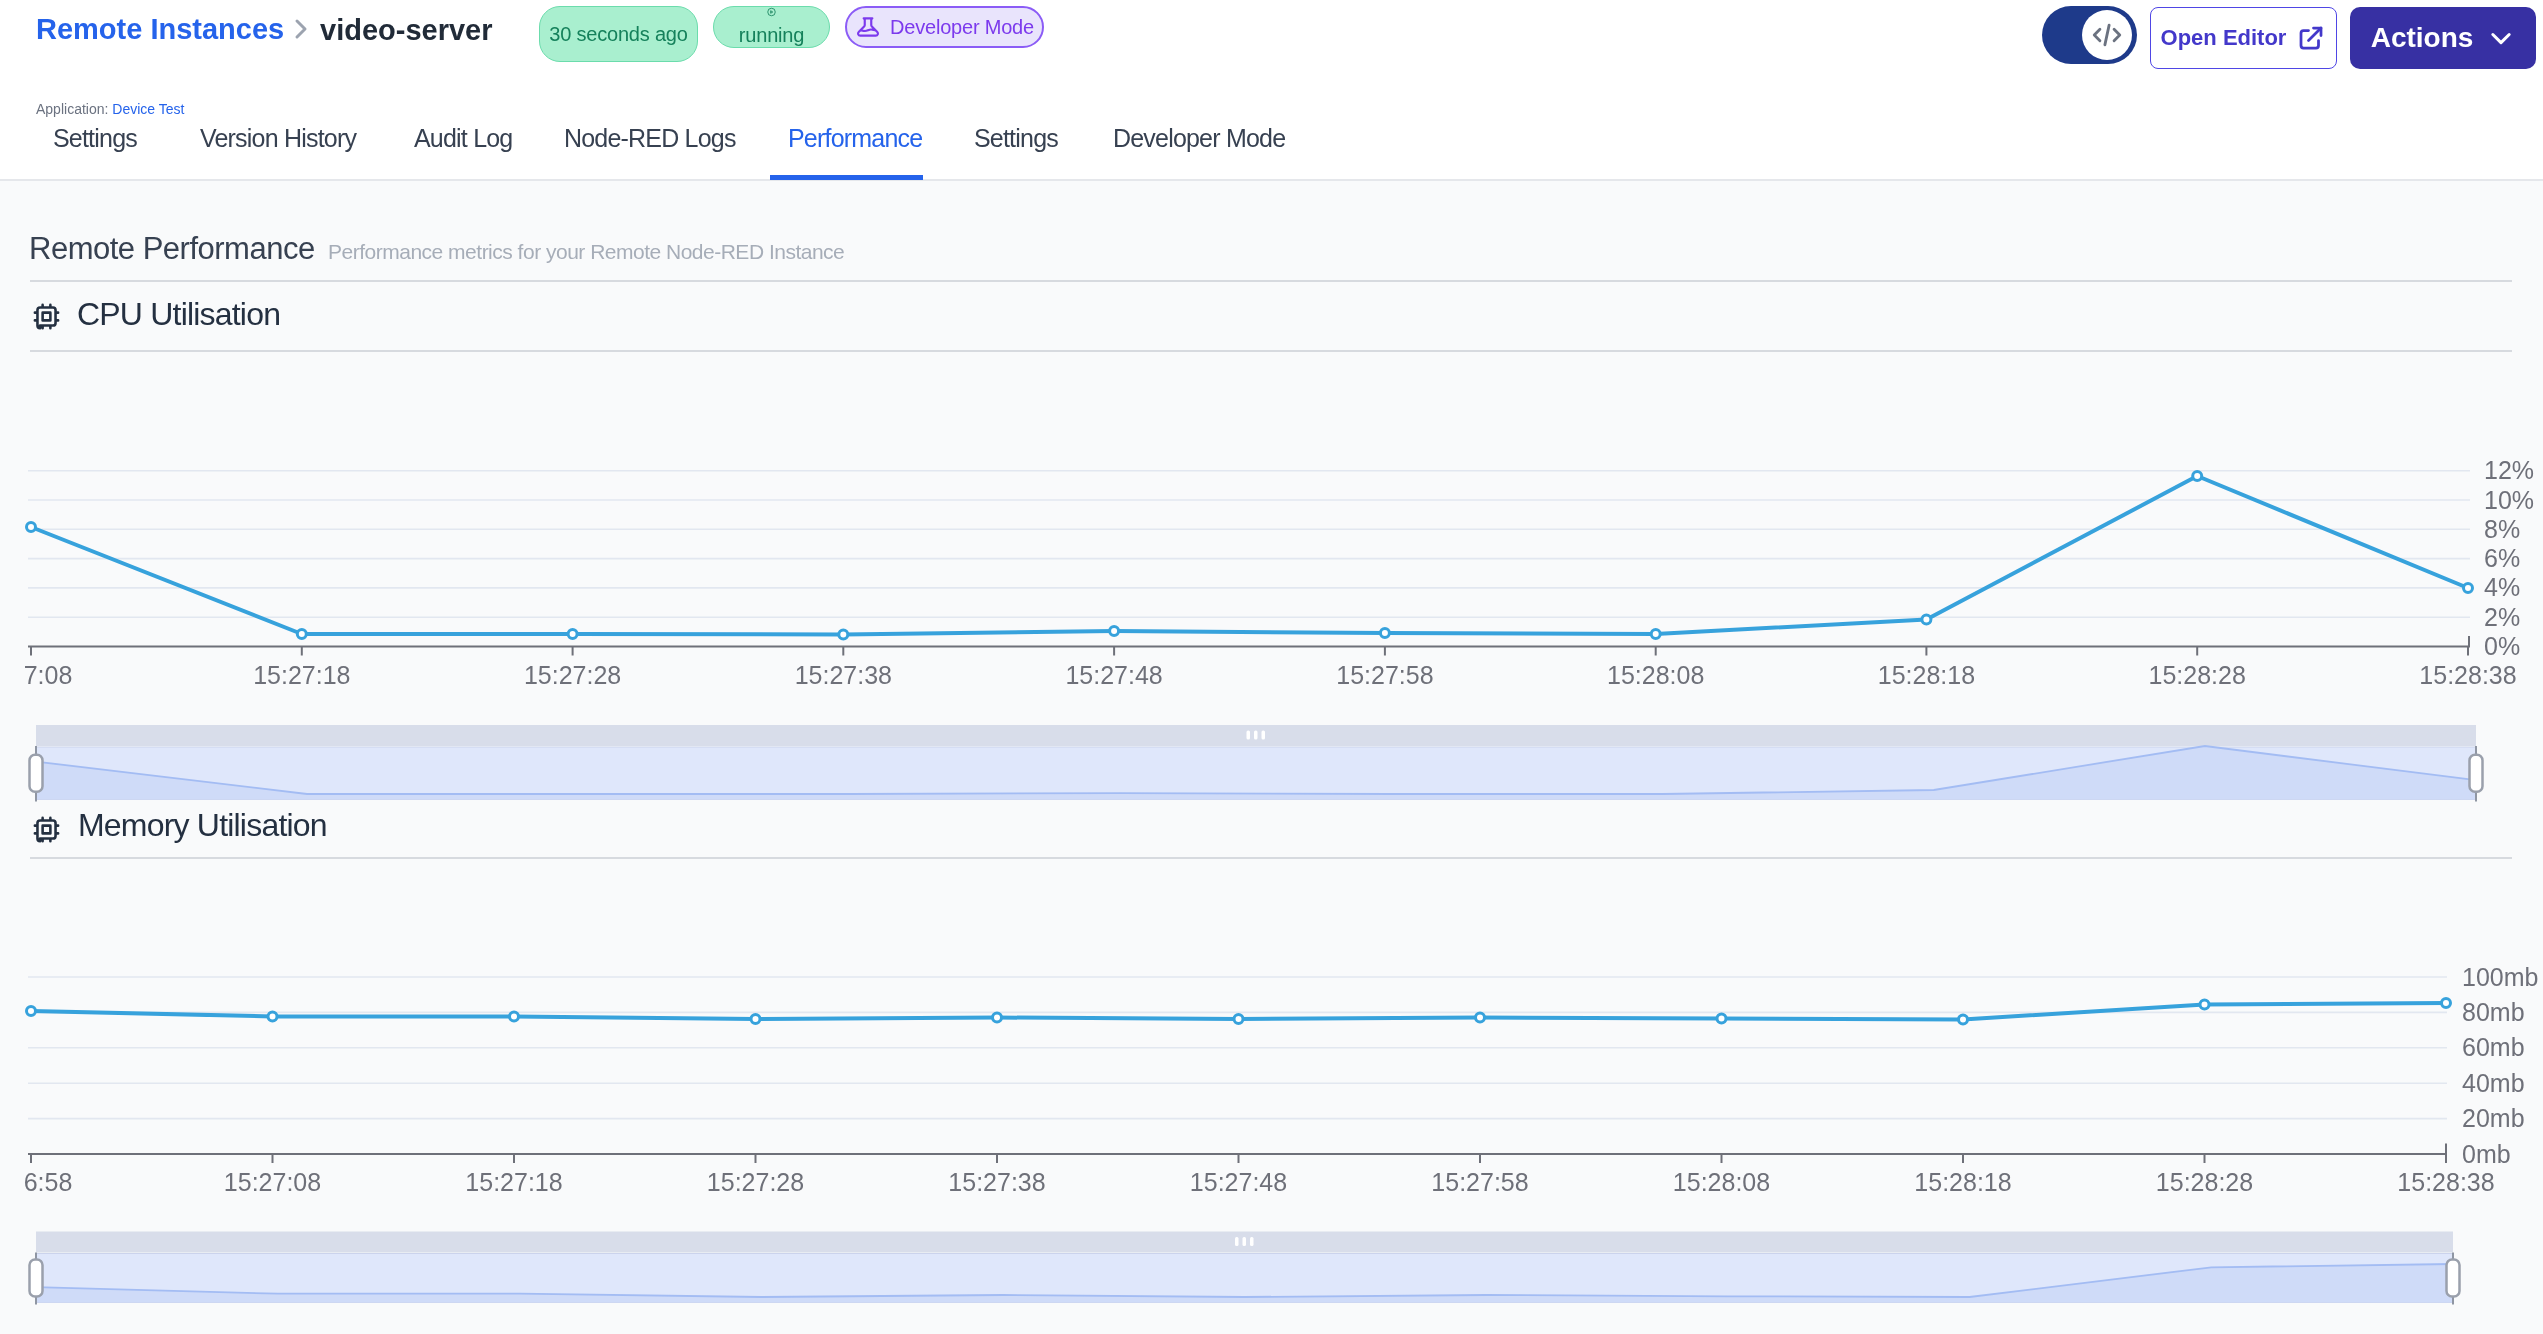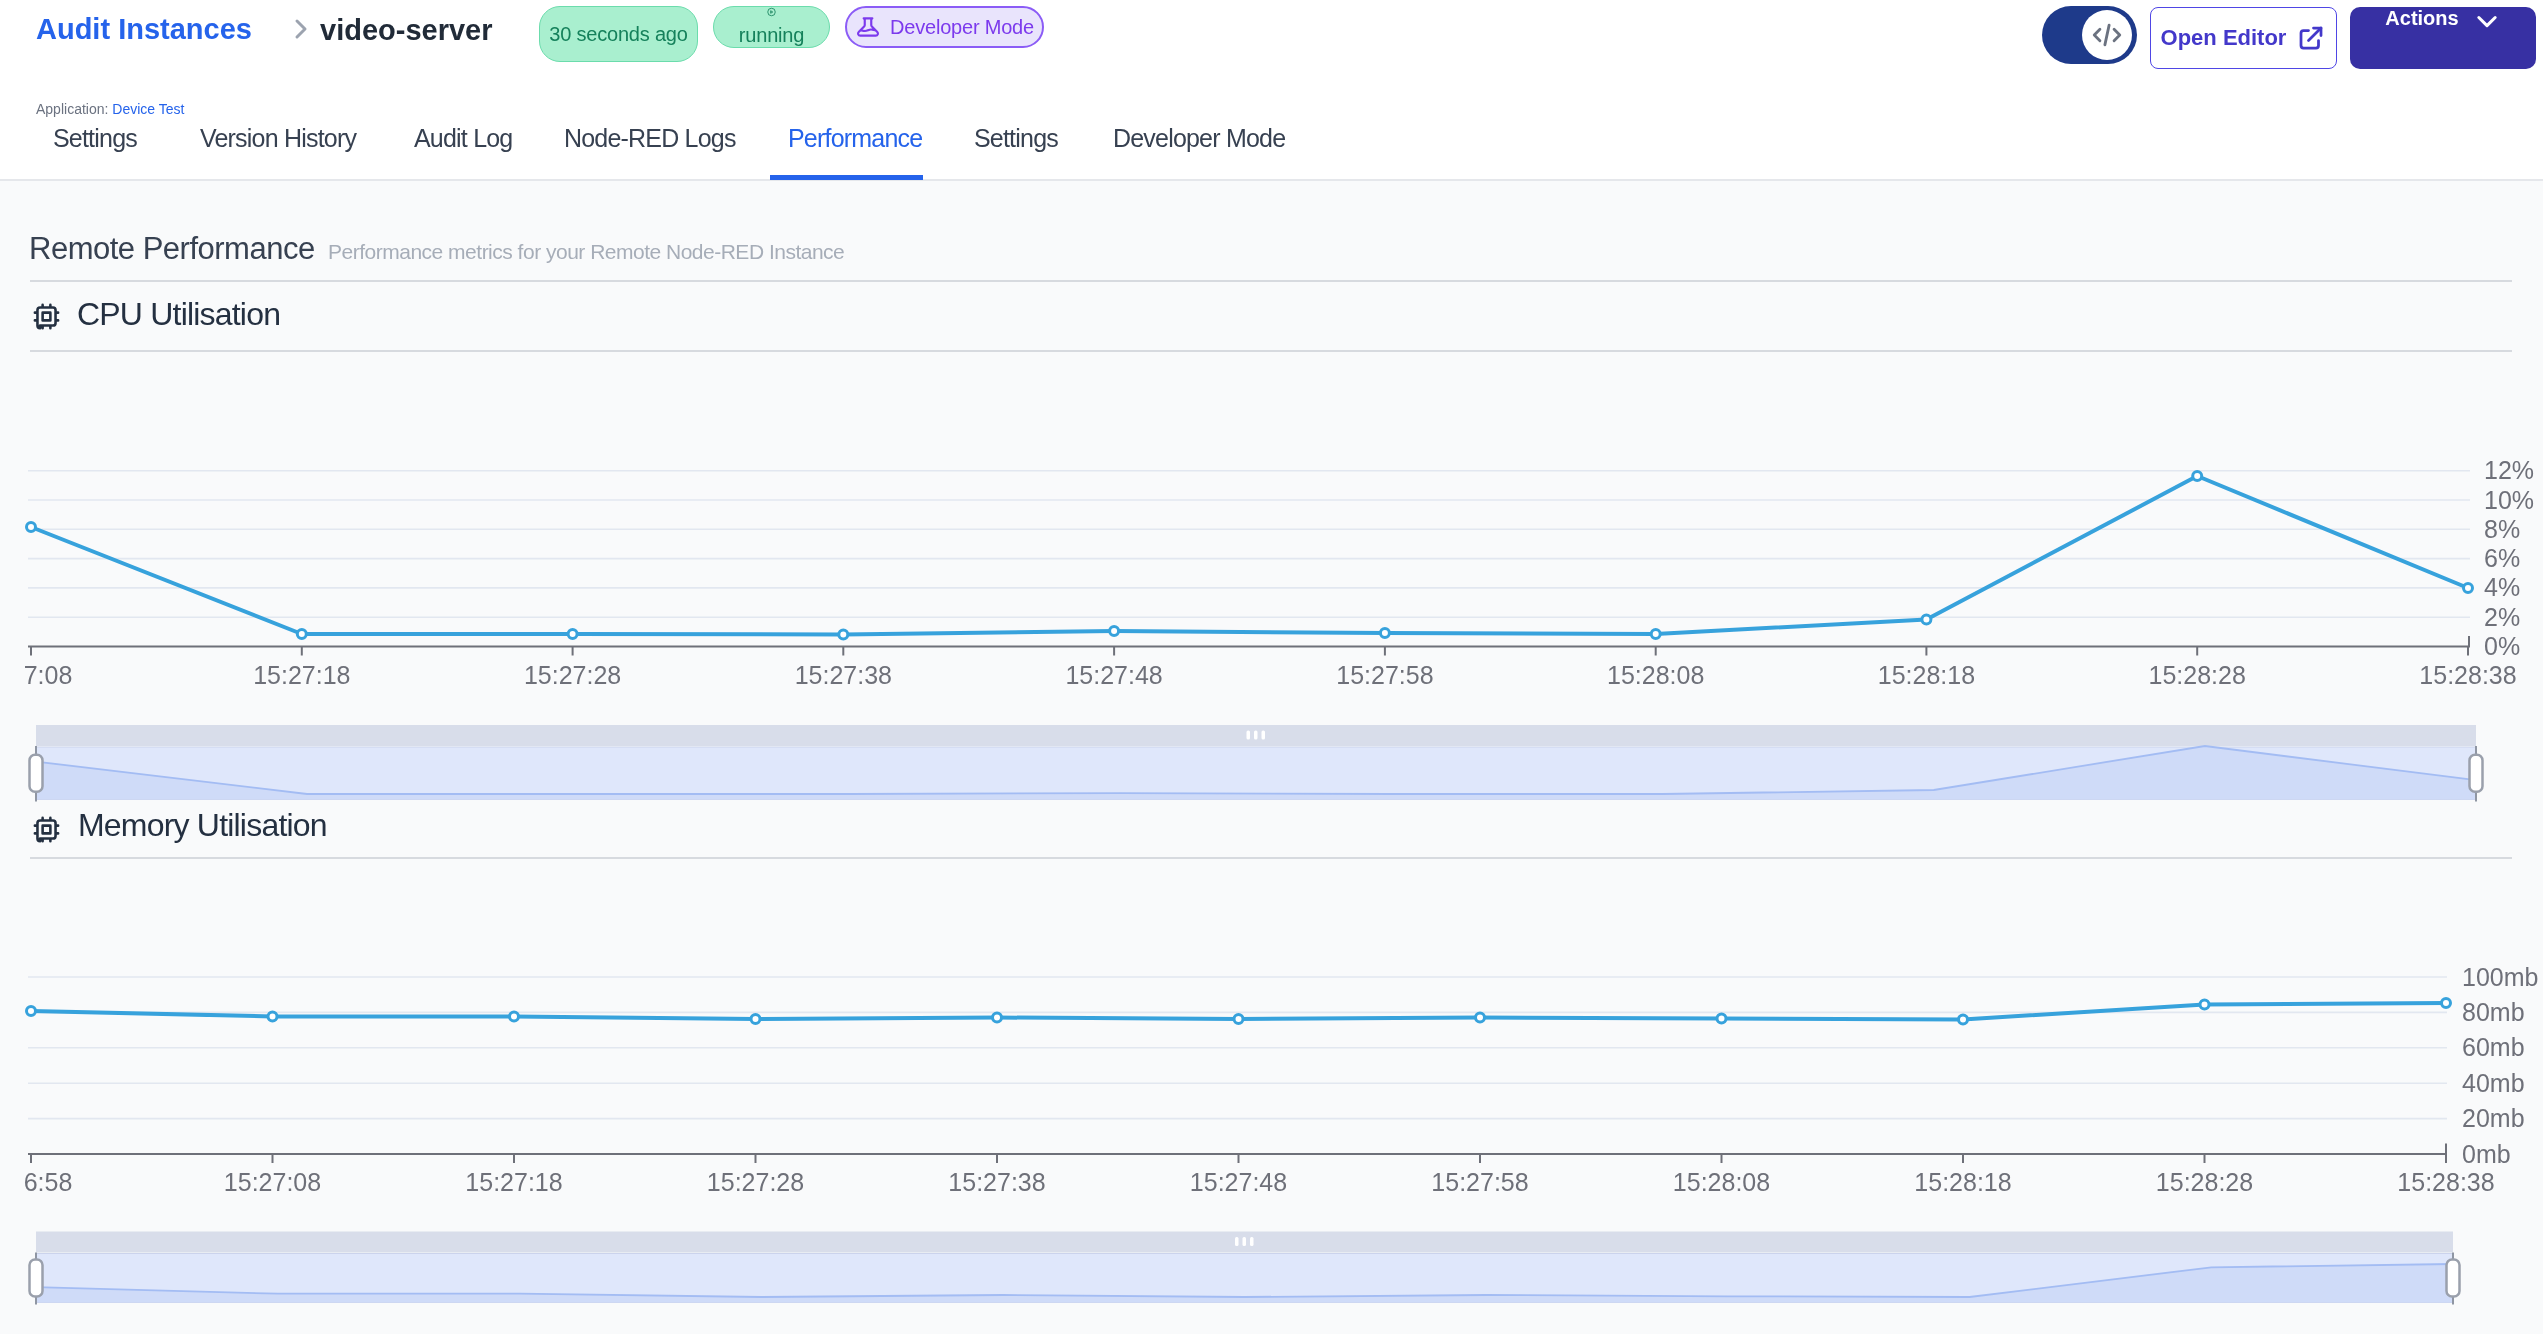--- a/index.html
+++ b/index.html
@@ -4,21 +4,21 @@
   * { margin:0; padding:0; box-sizing:border-box; }
   html,body { width:2543px; height:1334px; background:#fff; font-family:"Liberation Sans",sans-serif; overflow:hidden; }
   .abs { position:absolute; white-space:nowrap; }
   .al { font-family:"Liberation Sans",sans-serif; font-size:25px; fill:#6E7079; }
   .tab { position:absolute; top:124px; font-size:25px; color:#374151; letter-spacing:-0.8px; white-space:nowrap; }
 </style></head>
 <body>
 <div class="abs" style="left:0;top:179px;width:2543px;height:1155px;background:#F9FAFB;"></div>
 <div class="abs" style="left:0;top:179px;width:2543px;height:2px;background:#E5E7EB;"></div>
 
-<div class="abs" style="left:36px;top:13px;font-size:29px;font-weight:700;color:#2563EB;">Audit Instances</div>
+<div class="abs" style="left:36px;top:13px;font-size:29px;font-weight:700;color:#2563EB;">Remote Instances</div>
 <svg class="abs" style="left:293px;top:17px;" width="16" height="24" viewBox="0 0 16 24" fill="none" stroke="#9CA3AF" stroke-width="3" stroke-linecap="round" stroke-linejoin="round">
     <path d="M4 4l8 8-8 8"></path>
   </svg>
 <div class="abs" style="left:320px;top:14px;font-size:29px;font-weight:700;color:#212B38;">video-server</div>
 
 <div class="abs" style="left:539px;top:6px;width:159px;height:56px;border-radius:21px;background:#A9EFCF;border:1.5px solid #6BDCAC;color:#15815B;font-size:20px;letter-spacing:-0.2px;display:flex;align-items:center;justify-content:center;">30 seconds ago</div>
 <div class="abs" style="left:713px;top:6px;width:117px;height:42px;border-radius:21px;background:#A9EFCF;border:1.5px solid #6BDCAC;color:#15815B;font-size:20px;letter-spacing:-0.2px;display:flex;align-items:center;justify-content:center;gap:7px;flex-direction:column;">
   <svg width="25" height="25" viewBox="0 0 24 24" fill="none" stroke="#15815B" stroke-width="2">
       <circle cx="12" cy="12" r="9"></circle>
       <path d="M10 9l5 3-5 3z" stroke-linejoin="round"></path>
@@ -43,21 +43,21 @@
     </svg>
 </div>
 <div class="abs" style="left:2150px;top:7px;width:187px;height:62px;border-radius:8px;background:#fff;border:1.5px solid #4F46E5;color:#4338CA;font-size:22px;font-weight:700;display:flex;align-items:center;justify-content:center;gap:10px;">
   <span>Open Editor</span>
   <svg width="30" height="30" viewBox="0 0 24 24" fill="none" stroke="#4338CA" stroke-width="2.2" stroke-linecap="round" stroke-linejoin="round">
       <path d="M10 6H6a2 2 0 0 0-2 2v10a2 2 0 0 0 2 2h10a2 2 0 0 0 2-2v-4"></path>
       <path d="M14 4h6v6"></path>
       <path d="M20 4L10 14"></path>
     </svg>
 </div>
-<div class="abs" style="left:2350px;top:7px;width:186px;height:62px;border-radius:10px;background:#3730A3;color:#fff;font-size:20px;font-weight:700;display:flex;justify-content:center;gap:14px;">
+<div class="abs" style="left:2350px;top:7px;width:186px;height:62px;border-radius:10px;background:#3730A3;color:#fff;font-size:28px;font-weight:700;display:flex;align-items:center;justify-content:center;gap:14px;">
   <span>Actions</span>
   <svg width="28" height="28" viewBox="0 0 24 24" fill="none" stroke="#fff" stroke-width="2.6" stroke-linecap="round" stroke-linejoin="round">
       <path d="M19 9l-7 7-7-7"></path>
     </svg>
 </div>
 
 <div class="tab" style="left:53px;">Settings</div>
 <div class="tab" style="left:200px;">Version History</div>
 <div class="tab" style="left:414px;">Audit Log</div>
 <div class="tab" style="left:564px;">Node-RED Logs</div>

